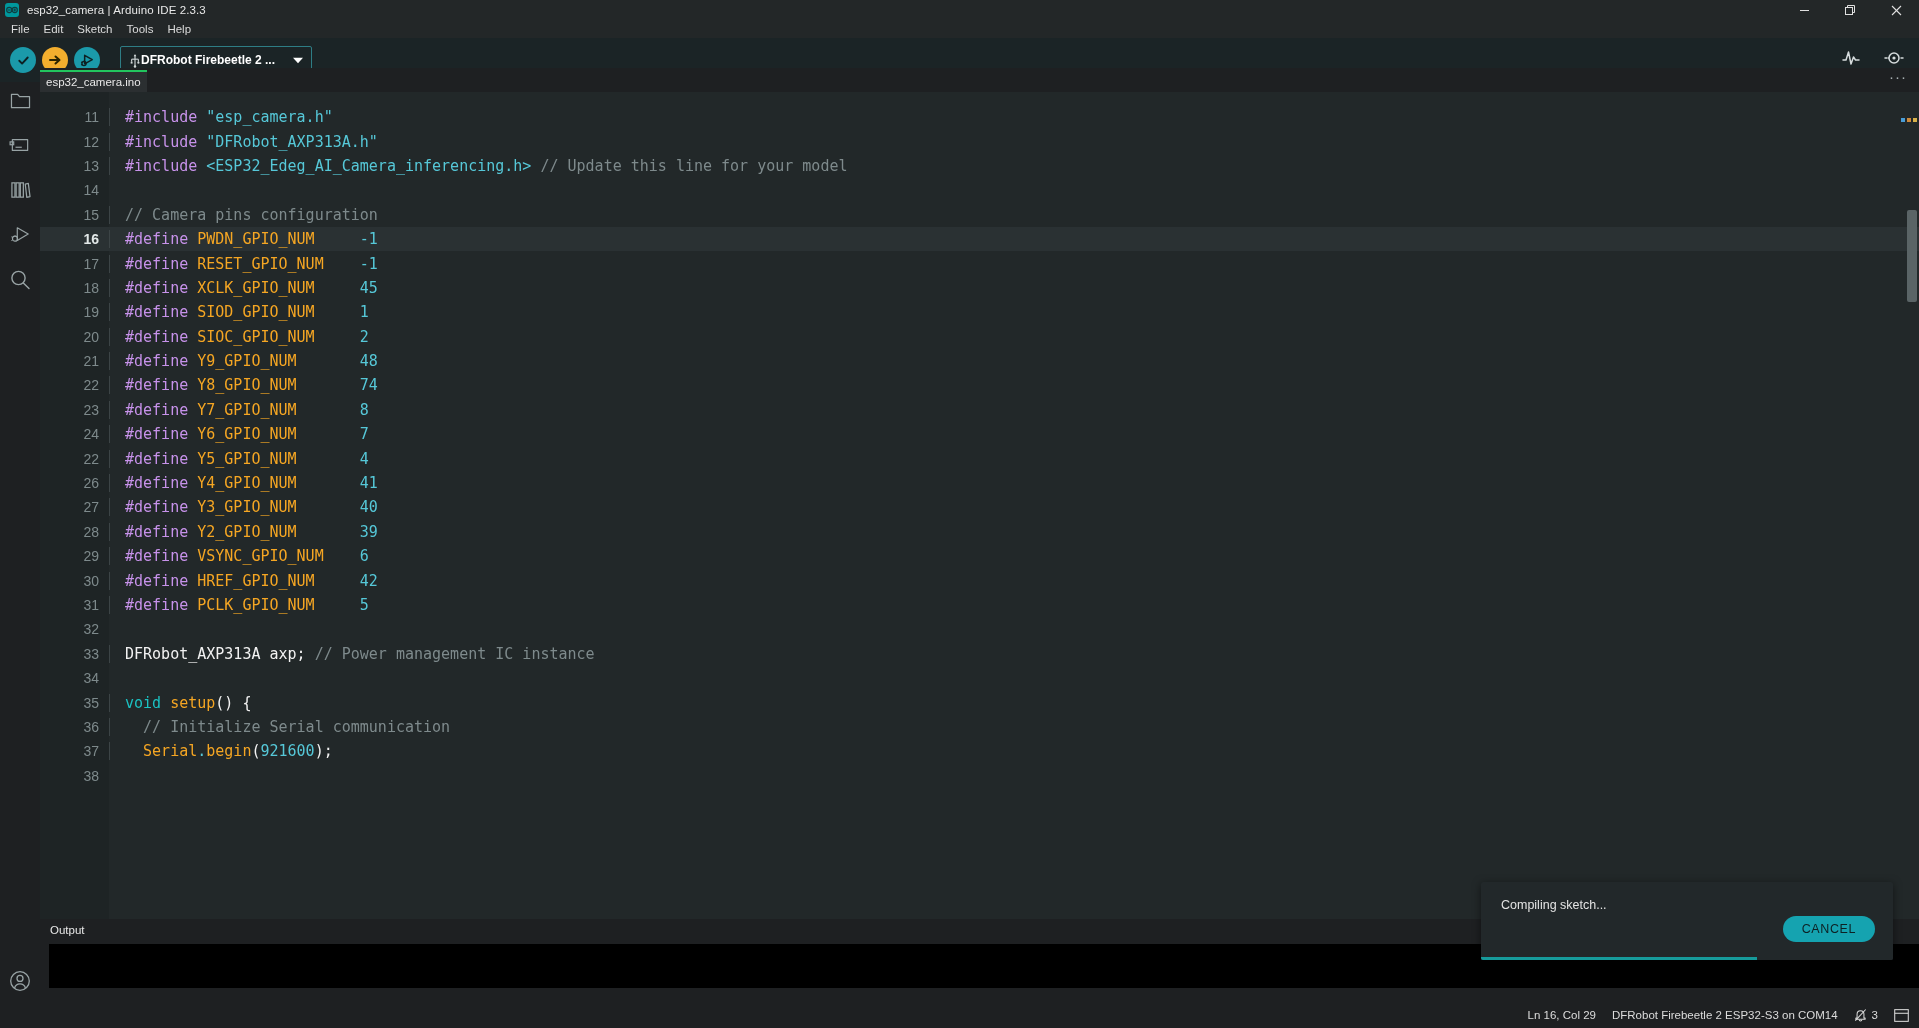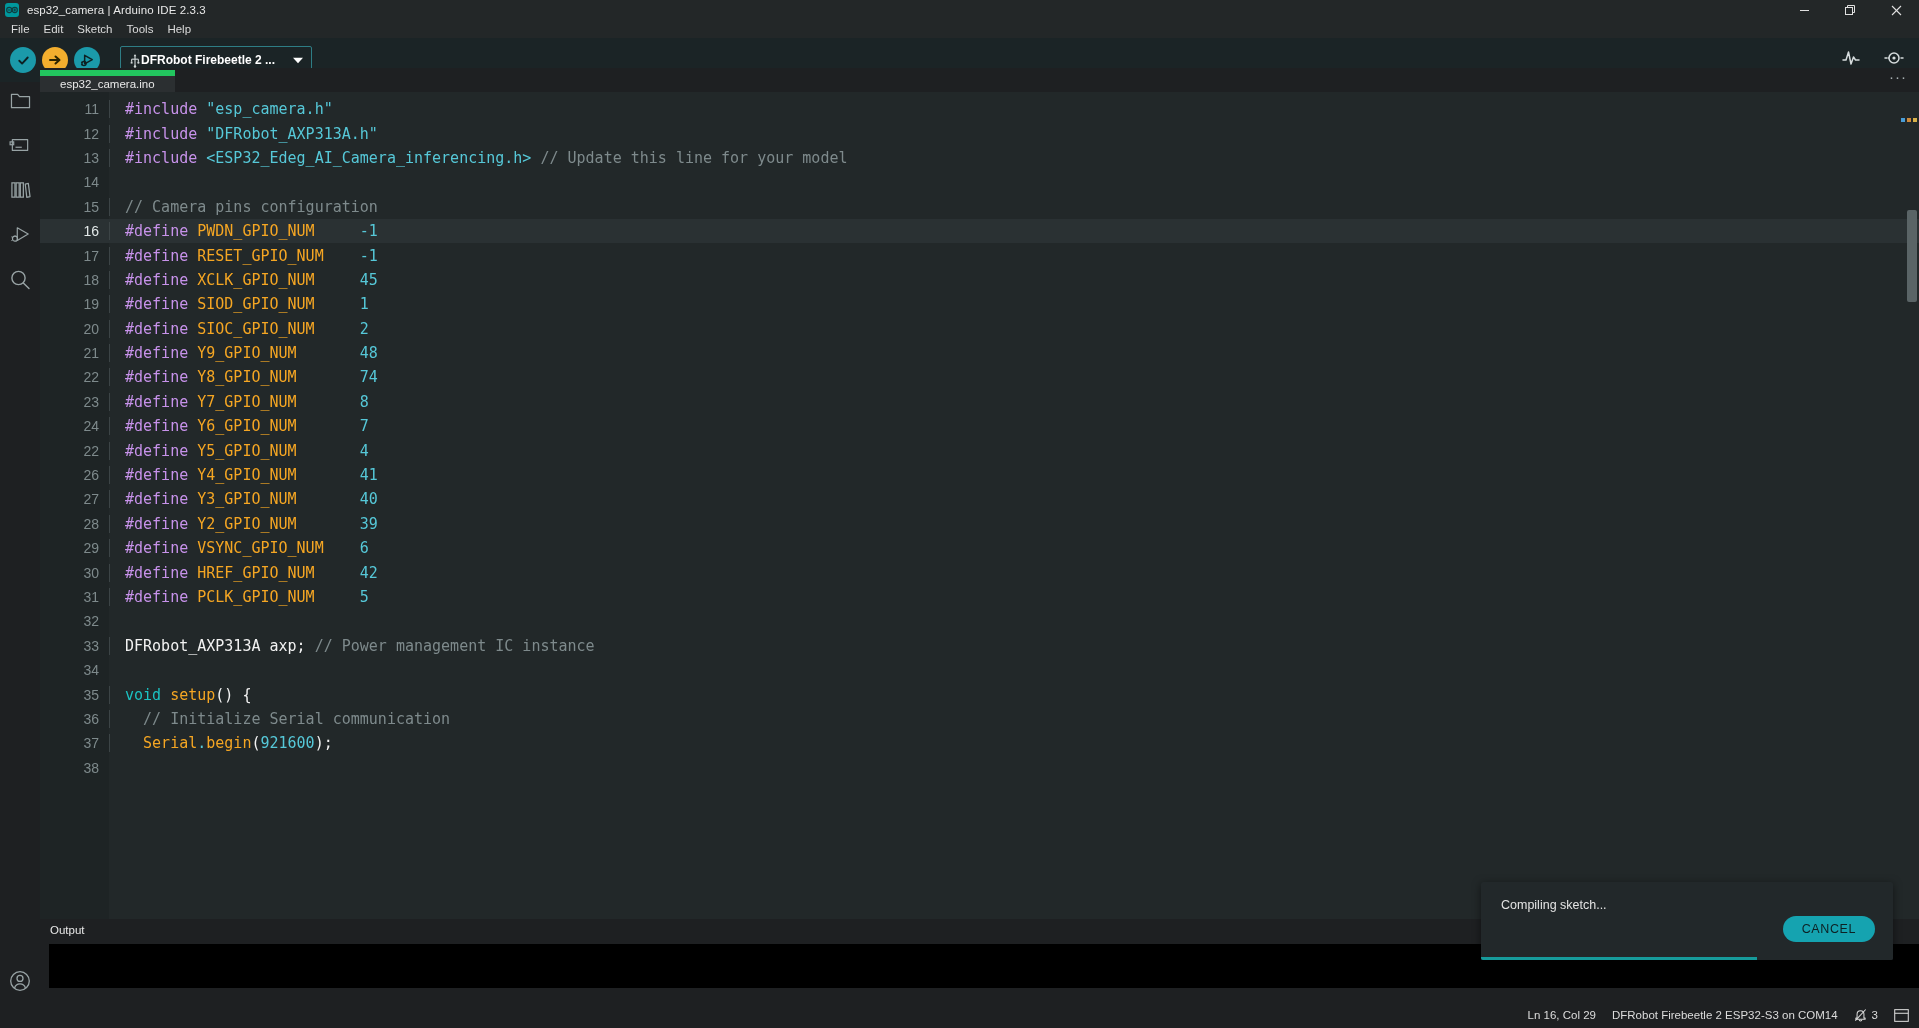--- a/index.html
+++ b/index.html
@@ -71,40 +71,40 @@
   .act-bottom { position: absolute; bottom: 10px; left: 0; width: 40px; display:flex; justify-content:center; }
 
   
   .editor-wrap {
     position: absolute; left: 40px; top: 68px; right: 0; bottom: 26px;
     background: #1e2022;
   }
   .tabbar { height: 24px; background: #1e2022; display: flex; align-items: flex-end; position: relative; }
   .tab {
     height: 22px; background: #2b2f31; color: #e8e8e8; font-size: 11.5px;
-    padding: 0 20px; display: flex; align-items: center; border-top: 6px solid #22c55e;
+    padding: 0 6px; display: flex; align-items: center; border-top: 2px solid #22c55e;
   }
   .tab-more {
     position: absolute; right: 12px; top: 4px; color: #a8b0b2; font-size: 15px; line-height: 10px;
     letter-spacing: 1px;
   }
   .code-area {
     position: absolute; left: 0; right: 0; top: 24px; bottom: 83px;
     background: #222829; overflow: hidden;
   }
   .gutter-bg {
     position: absolute; left: 0; top: 0; bottom: 0; width: 69px; background: #1e2425;
   }
-  .code-lines { position: absolute; left: 0; top: 5px; right: 0; }
+  .code-lines { position: absolute; left: 0; top: 13px; right: 0; }
   .cline { height: 24.4px; display: flex; align-items: center; font-size: 15px;
     font-family: "DejaVu Sans Mono", "Liberation Mono", monospace; white-space: pre; }
   .cline.active { background: #2a3133; }
   .lnum { width: 69px; text-align: right; padding-right: 10px; color: #7e8a8c; font-size: 14px;
     font-family: "Liberation Sans", sans-serif; flex: none; }
-  .cline.active .lnum { color: #e2e8e8; font-weight: normal; }
+  .cline.active .lnum { color: #e2e8e8; font-weight: bold; }
   .ctext { padding-left: 15px; border-left: 1px solid #3c4446; flex: 1; }
 
   
   .tk-pre   { color: #c792ea; }
   .tk-str   { color: #56c8d8; }
   .tk-com   { color: #7e8a8c; }
   .tk-macro { color: #f5a623; }
   .tk-num   { color: #56c8d8; }
   .tk-plain { color: #f2f2f2; }
   .tk-type  { color: #1bc2c2; }

